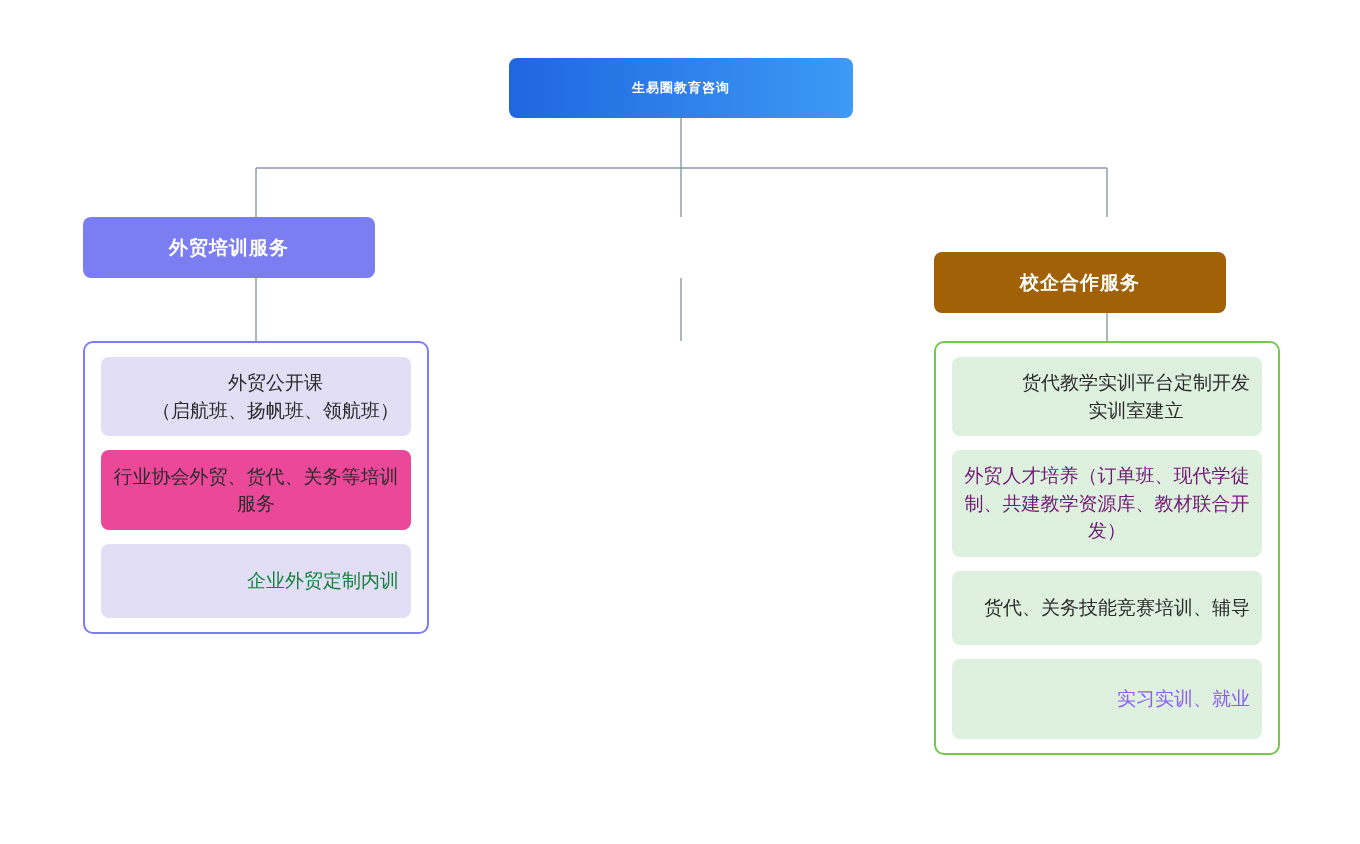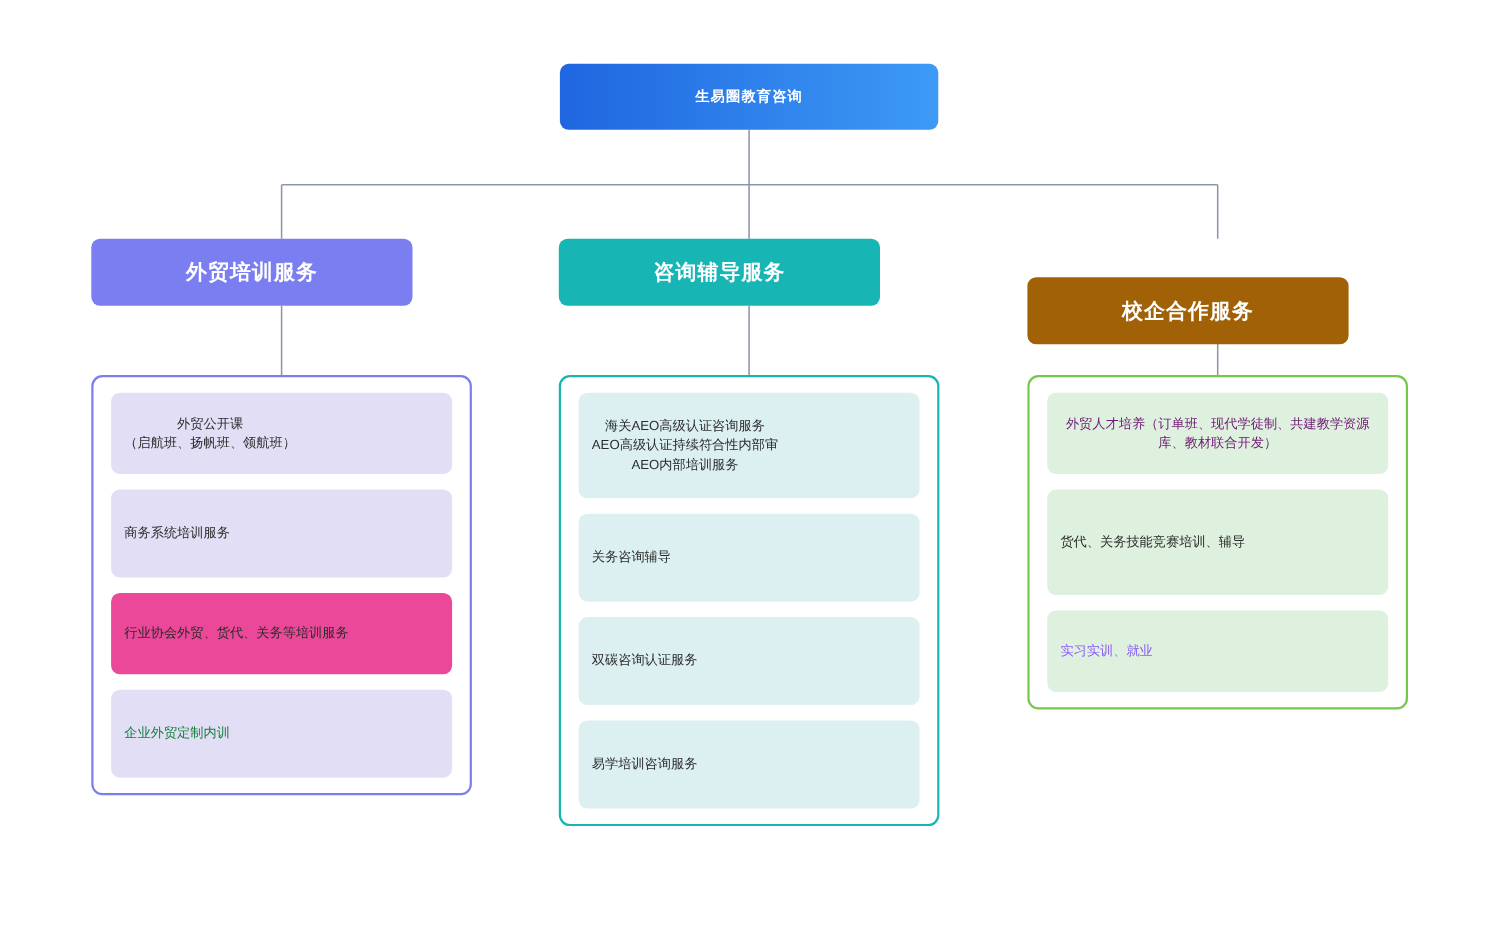--- a/index.html
+++ b/index.html
@@ -82,24 +82,24 @@
     flex-direction: column;
     gap: 14px;
     background: #ffffff;
   }
 
   .leaf-card {
     border-radius: 8px;
     box-sizing: border-box;
     display: flex;
     align-items: center;
-    justify-content: flex-start;
+    justify-content: flex-end;
     text-align: center;
     color: #2b2b2b;
-    font-size: 12px;
+    font-size: 19px;
     line-height: 1.45;
     padding: 12px 12px;
   }
   .leaf-card .leaf-text { display: block; white-space: pre-line; }
 
   
   .branch-1 .leaf-card { min-height: 74px; }
   .branch-1 .leaf-card:nth-child(2) { min-height: 80px; }
   .branch-1 .leaf-card:nth-child(3) { min-height: 74px; }
   .branch-1 .leaf-card:nth-child(4) { min-height: 80px; }
@@ -137,59 +137,39 @@
 
   <div class="branch branch-1">
     <div class="branch-header" style="background: rgb(123, 126, 240);">
       <span>外贸培训服务</span>
     </div>
     <div class="branch-group" style="border-color: rgb(123, 126, 240);">
       <div class="leaf-card" style="background: rgb(226, 222, 245); color: rgb(43, 43, 43);">
         <span class="leaf-text">外贸公开课
 （启航班、扬帆班、领航班）</span>
       </div>
-      <div class="leaf-card" style="background: rgb(226, 222, 245); color: rgb(43, 43, 43);">
-        <span class="leaf-text">商务系统培训服务</span>
-      </div>
       <div class="leaf-card" style="background: #ec4899; color: rgb(43, 43, 43);">
         <span class="leaf-text">行业协会外贸、货代、关务等培训服务</span>
       </div>
       <div class="leaf-card" style="background: rgb(226, 222, 245); color: #15803d;">
         <span class="leaf-text">企业外贸定制内训</span>
       </div>
     </div>
   </div>
 
-  <div class="branch branch-2">
-    <div class="branch-header" style="background: rgb(24, 181, 181);">
-      <span>咨询辅导服务</span>
-    </div>
-    <div class="branch-group" style="border-color: rgb(24, 181, 181);">
-      <div class="leaf-card" style="background: rgb(220, 240, 242); color: rgb(43, 43, 43);">
-        <span class="leaf-text">海关AEO高级认证咨询服务
-AEO高级认证持续符合性内部审
-AEO内部培训服务</span>
-      </div>
-      <div class="leaf-card" style="background: rgb(220, 240, 242); color: rgb(43, 43, 43);">
-        <span class="leaf-text">关务咨询辅导</span>
-      </div>
-      <div class="leaf-card" style="background: rgb(220, 240, 242); color: rgb(43, 43, 43);">
-        <span class="leaf-text">双碳咨询认证服务</span>
-      </div>
-      <div class="leaf-card" style="background: rgb(220, 240, 242); color: rgb(43, 43, 43);">
-        <span class="leaf-text">易学培训咨询服务</span>
-      </div>
-    </div>
-  </div>
 
   <div class="branch branch-3">
     <div class="branch-header" style="background: #a16207; margin-top: 35px;">
       <span>校企合作服务</span>
     </div>
     <div class="branch-group" style="border-color: rgb(118, 200, 75);">
+      <div class="leaf-card" style="background: rgb(222, 240, 222); color: rgb(43, 43, 43);">
+        <span class="leaf-text">货代教学实训平台定制开发
+实训室建立</span>
+      </div>
       <div class="leaf-card" style="background: rgb(222, 240, 222); color: #701a75;">
         <span class="leaf-text">外贸人才培养（订单班、现代学徒制、共建教学资源库、教材联合开发）</span>
       </div>
       <div class="leaf-card" style="background: rgb(222, 240, 222); color: rgb(43, 43, 43);">
         <span class="leaf-text">货代、关务技能竞赛培训、辅导</span>
       </div>
       <div class="leaf-card" style="background: rgb(222, 240, 222); color: #8b5cf6;">
         <span class="leaf-text">实习实训、就业</span>
       </div>
     </div>

